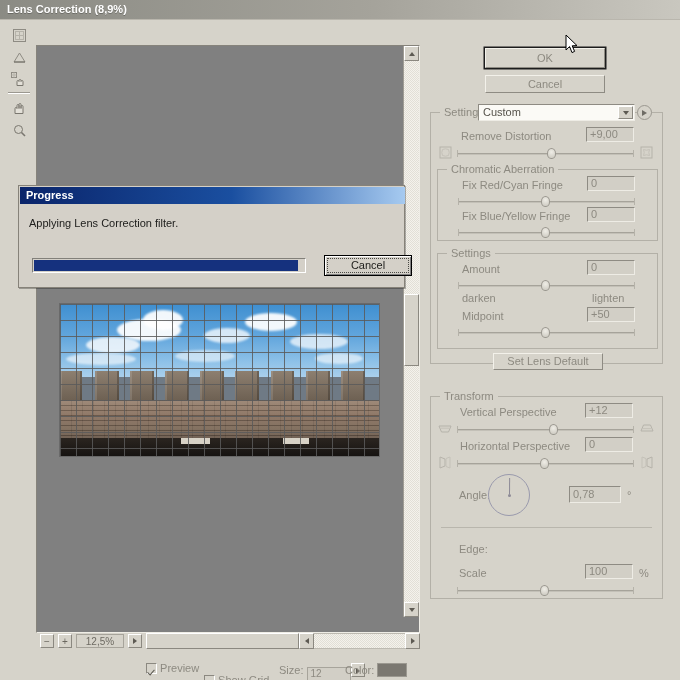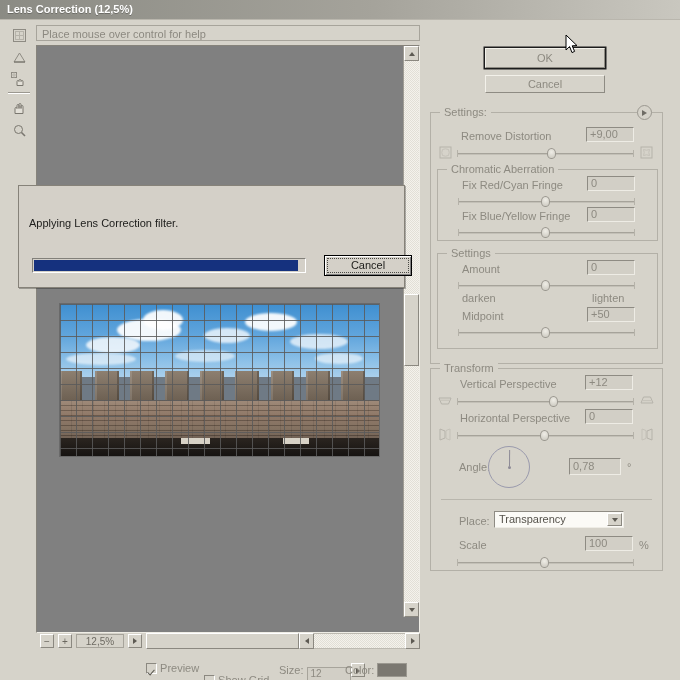--- a/index.html
+++ b/index.html
@@ -270,21 +270,21 @@
 
   
   .cursor{position:absolute;left:565px;top:34px;width:14px;height:21px;pointer-events:none;}
 </style>
 </head>
 <body>
 
 <div id="app">
 
   <div class="win-title">
-    <span>Lens Correction (12,5%)</span>
+    <span>Lens Correction (8,9%)</span>
   </div>
 
   <div class="win-body">
 
     <div class="toolbox">
       <div class="tool">
         <svg width="15" height="15" viewBox="0 0 15 15">
           <rect x="1.5" y="1.5" width="12" height="12" fill="none" stroke="#8e8b83"></rect>
           <rect x="3.5" y="3.5" width="8" height="8" fill="none" stroke="#b5b2a9"></rect>
           <path d="M3.5 7.5h8M7.5 3.5v8" stroke="#b5b2a9" fill="none"></path>
@@ -310,23 +310,20 @@
         </svg>
       </div>
       <div class="tool">
         <svg width="15" height="15" viewBox="0 0 15 15">
           <circle cx="6.5" cy="6.5" r="4" fill="none" stroke="#7a776f"></circle>
           <path d="M9.5 9.5 L13 13" stroke="#7a776f" stroke-width="1.6"></path>
         </svg>
       </div>
     </div>
 
-    <div class="helpbar">
-      <span>Place mouse over control for help</span>
-    </div>
 
     <div class="preview-wrap">
       <div class="canvas">
 
         <div class="photo">
           <div class="sky"></div>
 
           <div class="cloud" style="left:18%;top:10%;width:64px;height:22px;"></div>
           <div class="cloud" style="left:26%;top:4%;width:40px;height:20px;"></div>
           <div class="cloud" style="left:8%;top:22%;width:54px;height:16px;opacity:.8;"></div>
@@ -419,20 +416,26 @@
       <div class="pbtn default" style="left:60px;top:6px;width:120px;height:20px;line-height:18px;">
         <span>OK</span>
       </div>
       <div class="pbtn" style="left:60px;top:33px;width:120px;height:18px;line-height:16px;">
         <span>Cancel</span>
       </div>
 
       <div class="group" style="left:5px;top:70px;width:233px;height:252px;">
         <span class="gtitle">Settings:</span>
 
+        <div class="combo" style="left:47px;top:-9px;width:157px;">
+          <span>Custom</span>
+          <span class="cbtn">
+            <span class="arrow ar-dn"></span>
+          </span>
+        </div>
 
         <span class="flabel" style="left:30px;top:17px;">Remove Distortion</span>
         <span class="fnum" style="left:155px;top:14px;width:48px;">+9,00</span>
         <div class="sideicon" style="left:8px;top:33px;">
           <svg width="13" height="13" viewBox="0 0 13 13">
             <rect x="1" y="1" width="11" height="11" fill="none" stroke="#9b9890"></rect>
             <path d="M3.5 3.5 q3 -1.4 6 0 q1.4 3 0 6 q-3 1.4 -6 0 q-1.4 -3 0 -6 z" fill="none" stroke="#b5b2a9"></path>
           </svg>
         </div>
         <div class="slider" style="left:26px;top:35px;width:177px;">
@@ -483,27 +486,30 @@
           <span class="flabel" style="left:24px;top:56px;">Midpoint</span>
           <span class="fnum" style="left:149px;top:53px;width:48px;">+50</span>
           <div class="slider" style="left:20px;top:73px;width:177px;">
             <div class="track"></div>
             <div class="cap" style="left:0;"></div>
             <div class="cap" style="right:0;"></div>
             <div class="knob" style="left:47%;"></div>
           </div>
         </div>
 
+        <div class="pbtn" style="left:62px;top:240px;width:110px;height:17px;line-height:15px;">
+          <span>Set Lens Default</span>
+        </div>
       </div>
 
       <div class="menubtn" style="left:212px;top:63px;">
         <span style="width:0;height:0;border-top:3px solid transparent;border-bottom:3px solid transparent;border-left:5px solid #6f6c65;"></span>
       </div>
 
-      <div class="group" style="left:5px;top:326px;width:233px;height:203px;">
+      <div class="group" style="left:5px;top:354px;width:233px;height:203px;">
         <span class="gtitle">Transform</span>
 
         <span class="flabel" style="left:29px;top:9px;">Vertical Perspective</span>
         <span class="fnum" style="left:154px;top:6px;width:48px;">+12</span>
         <div class="sideicon" style="left:7px;top:25px;">
           <svg width="14" height="13" viewBox="0 0 14 13">
             <path d="M1 4 h12 l-2.5 6 h-7 z" fill="none" stroke="#9b9890"></path>
             <path d="M2.6 6.2 h8.8" stroke="#b5b2a9"></path>
           </svg>
         </div>
@@ -544,43 +550,40 @@
         <span class="flabel" style="left:28px;top:92px;">Angle:</span>
         <div class="dial" style="left:57px;top:77px;">
           <div class="needle" style="transform:rotate(0.5deg);transform-origin:bottom center;"></div>
           <div class="hub"></div>
         </div>
         <span class="fnum" style="left:138px;top:89px;width:52px;height:17px;line-height:15px;">0,78</span>
         <span class="flabel" style="left:196px;top:92px;">°</span>
 
         <div class="sepline" style="left:10px;top:130px;width:211px;"></div>
 
-        <span class="flabel" style="left:28px;top:146px;">Place:</span>
-        <div class="combo" style="left:63px;top:142px;width:130px;">
-          <span>Transparency</span>
-          <span class="cbtn">
-            <span class="arrow ar-dn"></span>
-          </span>
-        </div>
+        <span class="flabel" style="left:28px;top:146px;">Edge:</span>
 
         <span class="flabel" style="left:28px;top:170px;">Scale</span>
         <span class="fnum" style="left:154px;top:167px;width:48px;">100</span>
         <span class="flabel" style="left:208px;top:170px;">%</span>
         <div class="slider" style="left:26px;top:188px;width:177px;">
           <div class="track"></div>
           <div class="cap" style="left:0;"></div>
           <div class="cap" style="right:0;"></div>
           <div class="knob" style="left:47%;"></div>
         </div>
       </div>
 
     </div>
   </div>
 
   <div class="dlg">
+    <div class="dlg-title">
+      <span>Progress</span>
+    </div>
     <div class="dlg-msg">Applying Lens Correction filter.</div>
     <div class="pbar-out">
       <div class="pbar-in" id="pbar-fill" style="width: 263.84px;"></div>
     </div>
     <div class="dlg-cancel">
       <span>Cancel</span>
     </div>
   </div>
 
   <div class="cursor">

